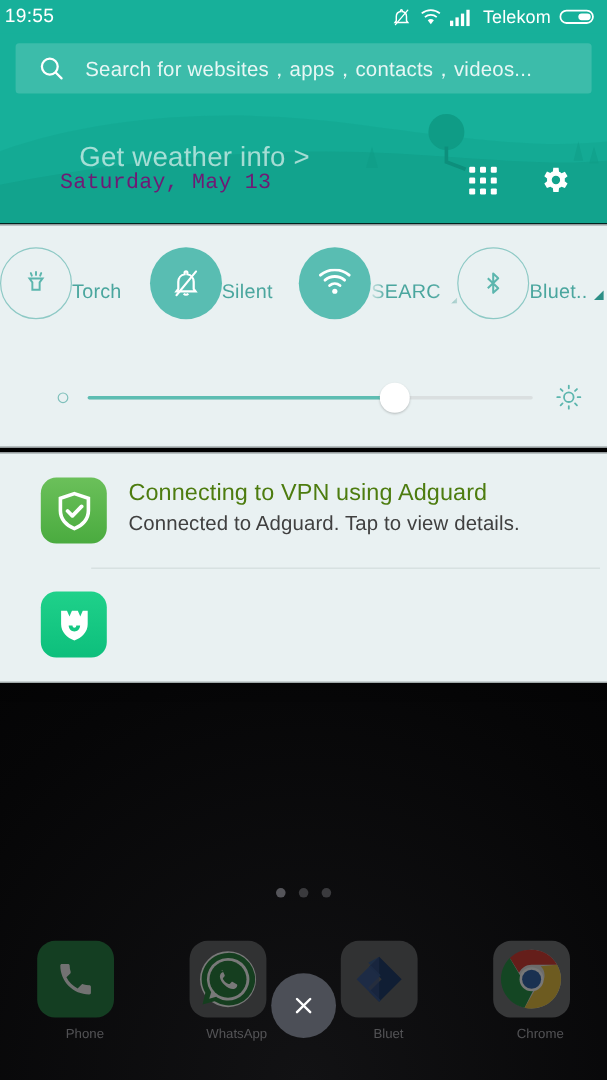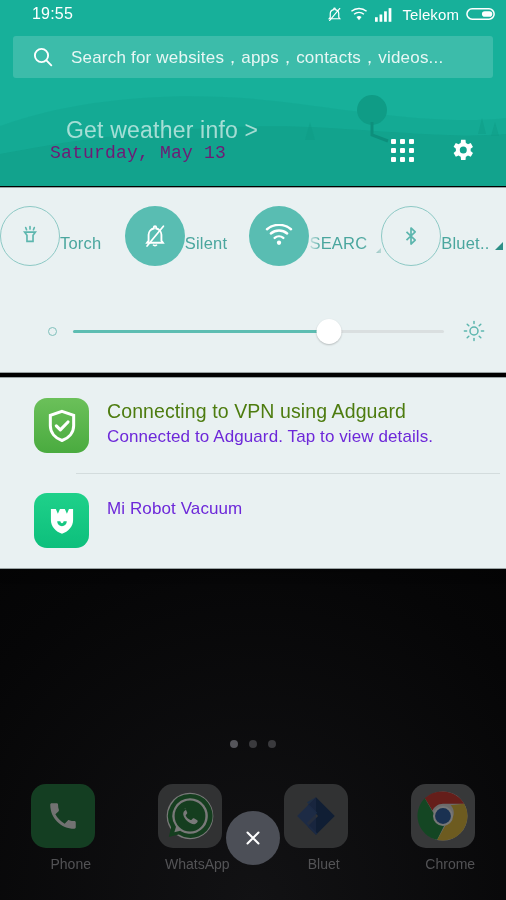--- a/index.html
+++ b/index.html
@@ -44,42 +44,42 @@
     flex:1; display:flex; flex-direction:column;
     align-items:center; justify-content:flex-start;
   }
   .dock-icon {
     width:64px; height:64px; border-radius:15px;
     position:relative; overflow:hidden;
     display:flex; align-items:center; justify-content:center;
     filter:brightness(.52) saturate(.85);
   }
   .dock-label {
-    margin-top:8px; font-size:14px; color:#7d7d80; opacity:.62;margin-left:15px;
+    margin-top:8px; font-size:11px; color:#7d7d80; opacity:.62;margin-left:15px;
   }
   .ic-phone { background:#1d7a3c; }
   .ic-whatsapp { background:#5e6063; }
   .ic-alto { background:#5e6063; }
   .ic-chrome { background:#6a6c6f; }
 
   .close-fab {
     position:absolute; left:226px; top:811px;
     width:54px; height:54px; border-radius:50%;
     background:#4c4f57;
     display:flex; align-items:center; justify-content:center;
     z-index:8;
   }
   .close-fab svg { display:block; }
 
   
   #statusbar {
     position:absolute; left:0; top:0; width:506px; height:28px;
     background:#17b09a;
     display:flex; align-items:center;
-    padding:0 10px 0 32px;
+    padding:0 10px 0 4px;
     color:#fff;
     z-index:5;
   }
   .sb-time { font-size:16px; letter-spacing:.2px; }
   .sb-right {
     margin-left:auto; display:flex; align-items:center; gap:7px;text-align:right;
   }
   .sb-carrier { font-size:15px; letter-spacing:.1px; }
 
   
@@ -207,21 +207,21 @@
   .notif-body { margin-left:18px; flex:1; min-width:0; padding-top:2px; }
   .notif-titlerow { display:flex; align-items:baseline; }
   .notif-title {
     font-size:19.5px; color:#4d7c0f; letter-spacing:.1px;
     white-space:nowrap; overflow:hidden; flex:1;
   }
   .notif-time {
     font-size:14.5px; color:#8b9496; margin-left:12px; flex:0 0 auto;
   }
   .notif-sub {
-    margin-top:4px; font-size:17px; color:#6d28d9; letter-spacing:.1px;
+    margin-top:4px; font-size:17px; color:#404040; letter-spacing:.1px;
     white-space:nowrap; overflow:hidden;
   }
 </style>
 </head>
 <body>
 
 <div id="homescreen">
 
   <div class="hs-approw">
     <div class="hs-appcell">
@@ -471,16 +471,15 @@
     </div>
   </div>
 
   <div class="notif">
     <div class="notif-icon ic-mihome">
       <svg width="38" height="38" viewBox="0 0 24 24">
         <path fill="#ffffff" d="M5 4.4 h3.1 l1.3 3 1.3-3 h3.1 l1.3 3 1.3-3 H19 v7.1 c0 4-3.1 7.2-7 8.5 -3.9-1.3-7-4.5-7-8.5 V4.4z M9 12.2 c0 1.7 1.3 3.1 3 3.1 s3-1.4 3-3.1 h-2 c0 .7-.5 1.2-1 1.2 s-1-.5-1-1.2 H9z"></path>
       </svg>
     </div>
     <div class="notif-body">
-      <div class="notif-sub">Mi Robot Vacuum</div>
     </div>
   </div>
 </div>
 
 </body></html>

